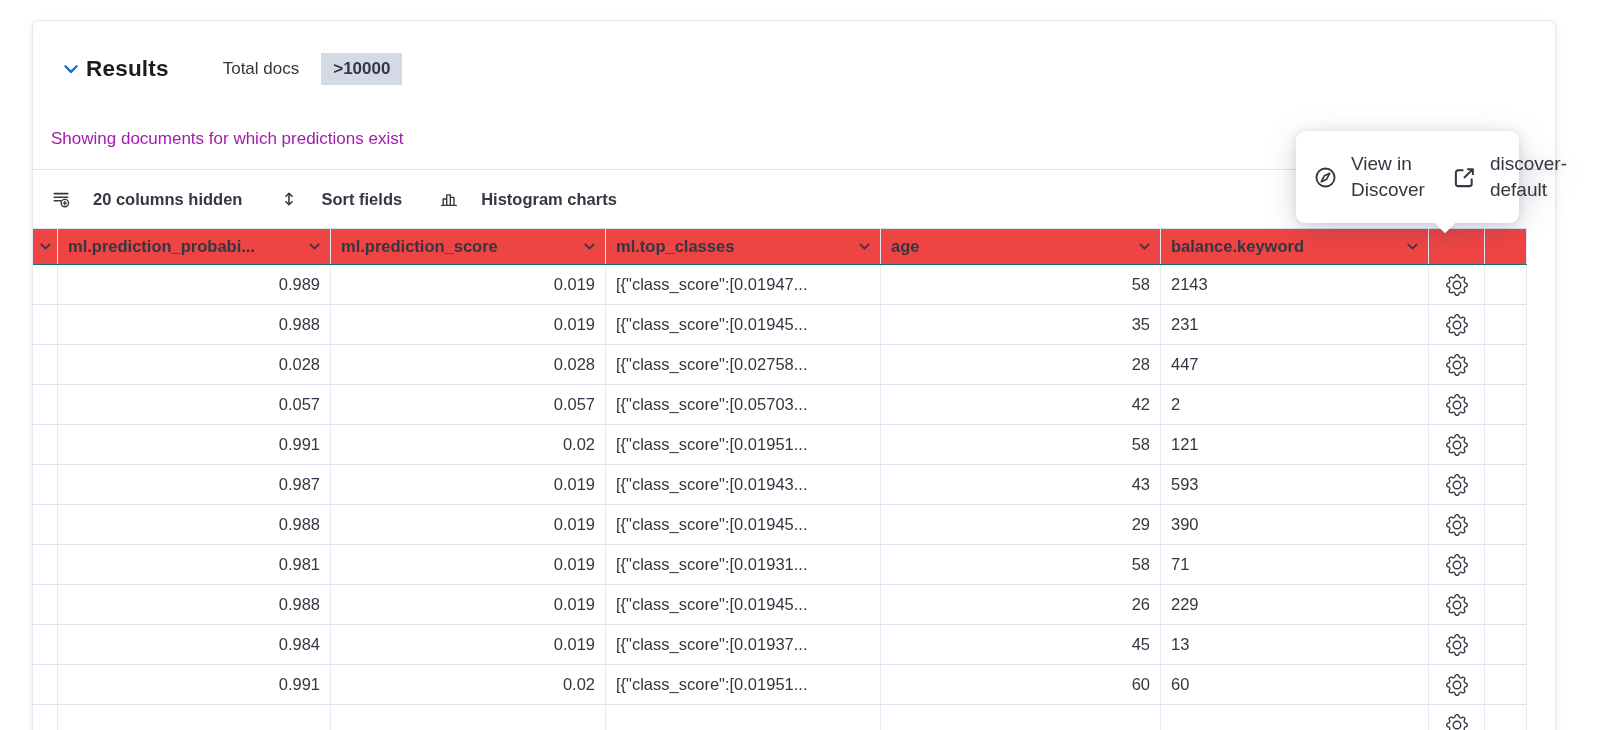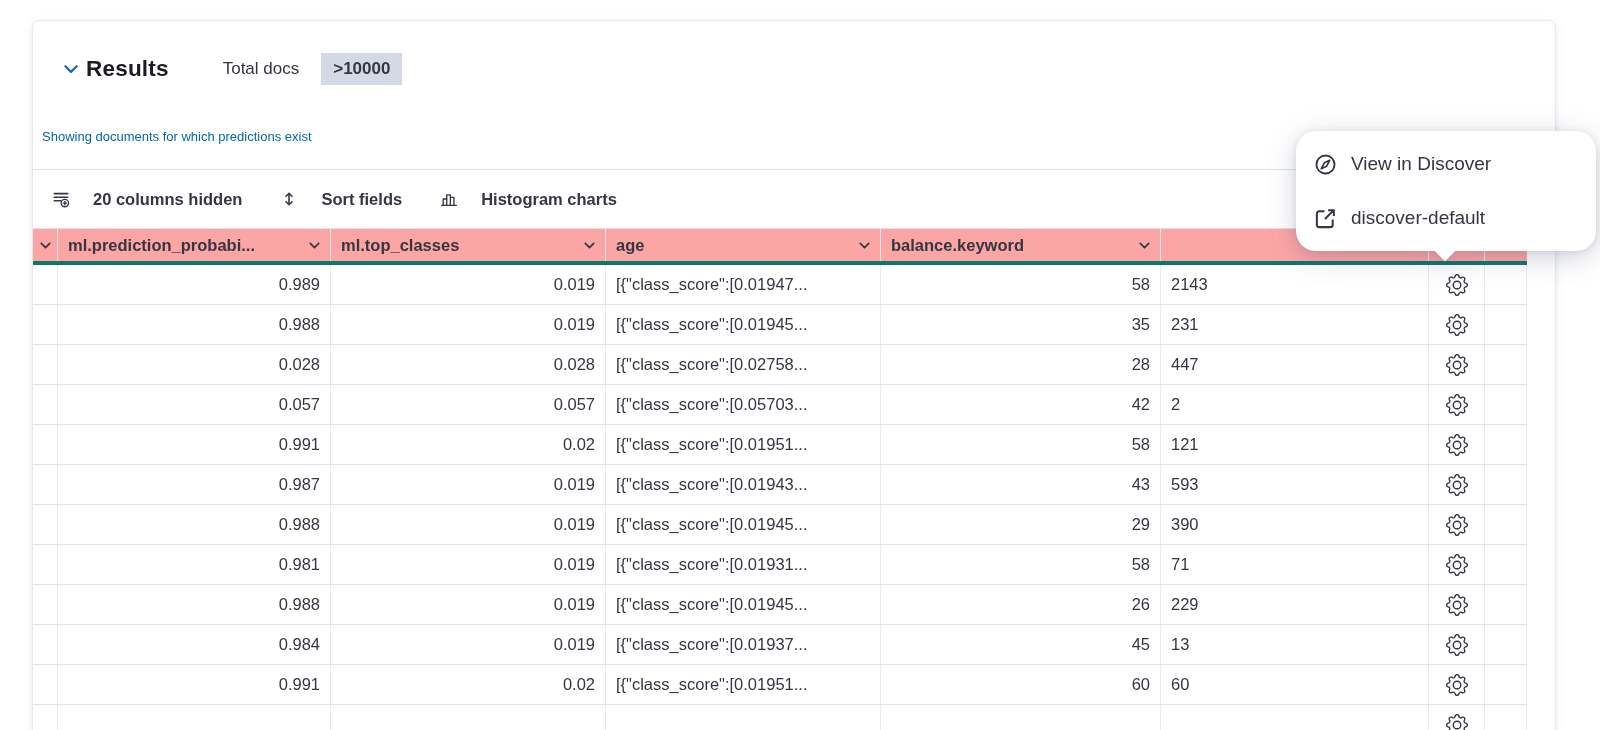--- a/index.html
+++ b/index.html
@@ -15,56 +15,56 @@
   
   .head { position: absolute; top: 28px; left: 28px; height: 40px; display: flex; align-items: center; }
   .collapse-btn { border: none; background: none; cursor: pointer; display: flex; align-items: center;
     color: #1d64c8; padding: 0; }
   .collapse-btn svg { width: 20px; height: 20px; }
   .sec-title { font-size: 22.5px; font-weight: 700; color: #1a1c21; margin-left: 5px; letter-spacing: .2px; }
   .totaldocs-label { font-size: 17px; color: #343741; margin-left: 54px; }
   .badge { margin-left: 22px; background: #d3dae6; color: #343741; font-weight: 700; font-size: 17px;
     padding: 3px 12px; border-radius: 0; line-height: 26px; display: inline-block; }
 
-  .subtitle { position: absolute; top: 108px; left: 9px; font-size: 13px; color: #0369a1; }
+  .subtitle { position: absolute; top: 108px; left: 18px; font-size: 17px; color: #a21caf; }
 
   .divider { position: absolute; top: 148px; left: 0; right: 0; height: 1px; background: #dce2ee; }
 
   
   .toolbar { position: absolute; top: 149px; left: 0; right: 0; height: 58px;
     display: flex; align-items: center; padding-left: 19px; gap: 38px; }
   .tbtn { border: none; background: none; cursor: pointer; display: flex; align-items: center; gap: 23px;
     font-family: inherit; font-size: 16.5px; font-weight: 600; color: #343741; padding: 0; }
   .tbtn svg { width: 18px; height: 18px; color: #343741; }
 
   
   .grid { position: absolute; top: 207px; left: 0; width: 1494px;
     --cols: 25px 273px 275px 275px 280px 268px 56px minmax(0,1fr); }
   .ghead { display: grid; grid-template-columns: var(--cols); height: 37px;
-    background: #fca5a5; border-top: 1px solid #dce2ee; border-bottom: 4px solid #0f766e; }
+    background: #ef4444; border-top: 1px solid #dce2ee; border-bottom: 1px solid #0f766e; }
   .hcell { display: flex; align-items: center; justify-content: space-between;
     border-right: 1px solid #e2e7f1; padding: 0 8px 0 10px; min-width: 0; }
   .hcell.lead { justify-content: center; padding: 0; }
   .hlabel { font-size: 16.5px; font-weight: 700; color: #343741; white-space: nowrap; overflow: hidden; }
   .hchev { width: 15px; height: 15px; flex: 0 0 auto; color: #343741; }
   .grow { display: grid; grid-template-columns: var(--cols); height: 40px; border-bottom: 1px solid #dce2ee; background: #fff; }
   .cell { border-right: 1px solid #e6eaf3; display: flex; align-items: center; min-width: 0;
     font-size: 16.5px; color: #343741; white-space: nowrap; overflow: hidden; }
   .cell.num { justify-content: flex-end; padding-right: 10px; }
   .cell.txt { justify-content: flex-start; padding-left: 10px; }
   .cell.lead { padding: 0; }
   .cell.gearc { justify-content: center; }
   .gearbtn { border: none; background: none; cursor: pointer; padding: 0; display: flex; color: #343741; }
   .gearbtn svg { width: 22px; height: 22px; }
 
   
   .popover-wrap { position: absolute; left: 1296px; top: 131px; z-index: 30;
     filter: drop-shadow(0 6px 14px rgba(55,65,95,0.22)) drop-shadow(0 1px 3px rgba(55,65,95,0.12)); }
-  .popover { width: 300px; background: #fff; border-radius: 20px; padding: 20px 18px;
-    display: flex; flex-direction: column; gap: 28px; }
+  .popover { width: 223px; background: #fff; border-radius: 9px; padding: 20px 18px;
+    display: flex; flex-direction: row; gap: 28px; }
   .pop-item { display: flex; align-items: center; gap: 14px; cursor: pointer;
     font-size: 19px; color: #343741; line-height: 26px; }
   .pop-item svg { width: 23px; height: 23px; flex: 0 0 auto; color: #343741; }
   .pop-arrow { position: absolute; left: 141px; bottom: -7px; width: 16px; height: 16px;
     background: #fff; transform: rotate(45deg); }
 
   .svgdefs { position: absolute; width: 0; height: 0; overflow: hidden; }
 </style>
 </head>
 <body>
@@ -145,20 +145,26 @@
             <use href="#i-chev" xlink:href="#i-chev"></use>
           </svg>
         </div>
         <div class="hcell">
           <span class="hlabel">ml.prediction_probabi...</span>
           <svg class="hchev" viewBox="0 0 16 16">
             <use href="#i-chev" xlink:href="#i-chev"></use>
           </svg>
         </div>
         <div class="hcell">
+          <span class="hlabel">ml.prediction_score</span>
+          <svg class="hchev" viewBox="0 0 16 16">
+            <use href="#i-chev" xlink:href="#i-chev"></use>
+          </svg>
+        </div>
+        <div class="hcell">
           <span class="hlabel">ml.top_classes</span>
           <svg class="hchev" viewBox="0 0 16 16">
             <use href="#i-chev" xlink:href="#i-chev"></use>
           </svg>
         </div>
         <div class="hcell">
           <span class="hlabel">age</span>
           <svg class="hchev" viewBox="0 0 16 16">
             <use href="#i-chev" xlink:href="#i-chev"></use>
           </svg>

